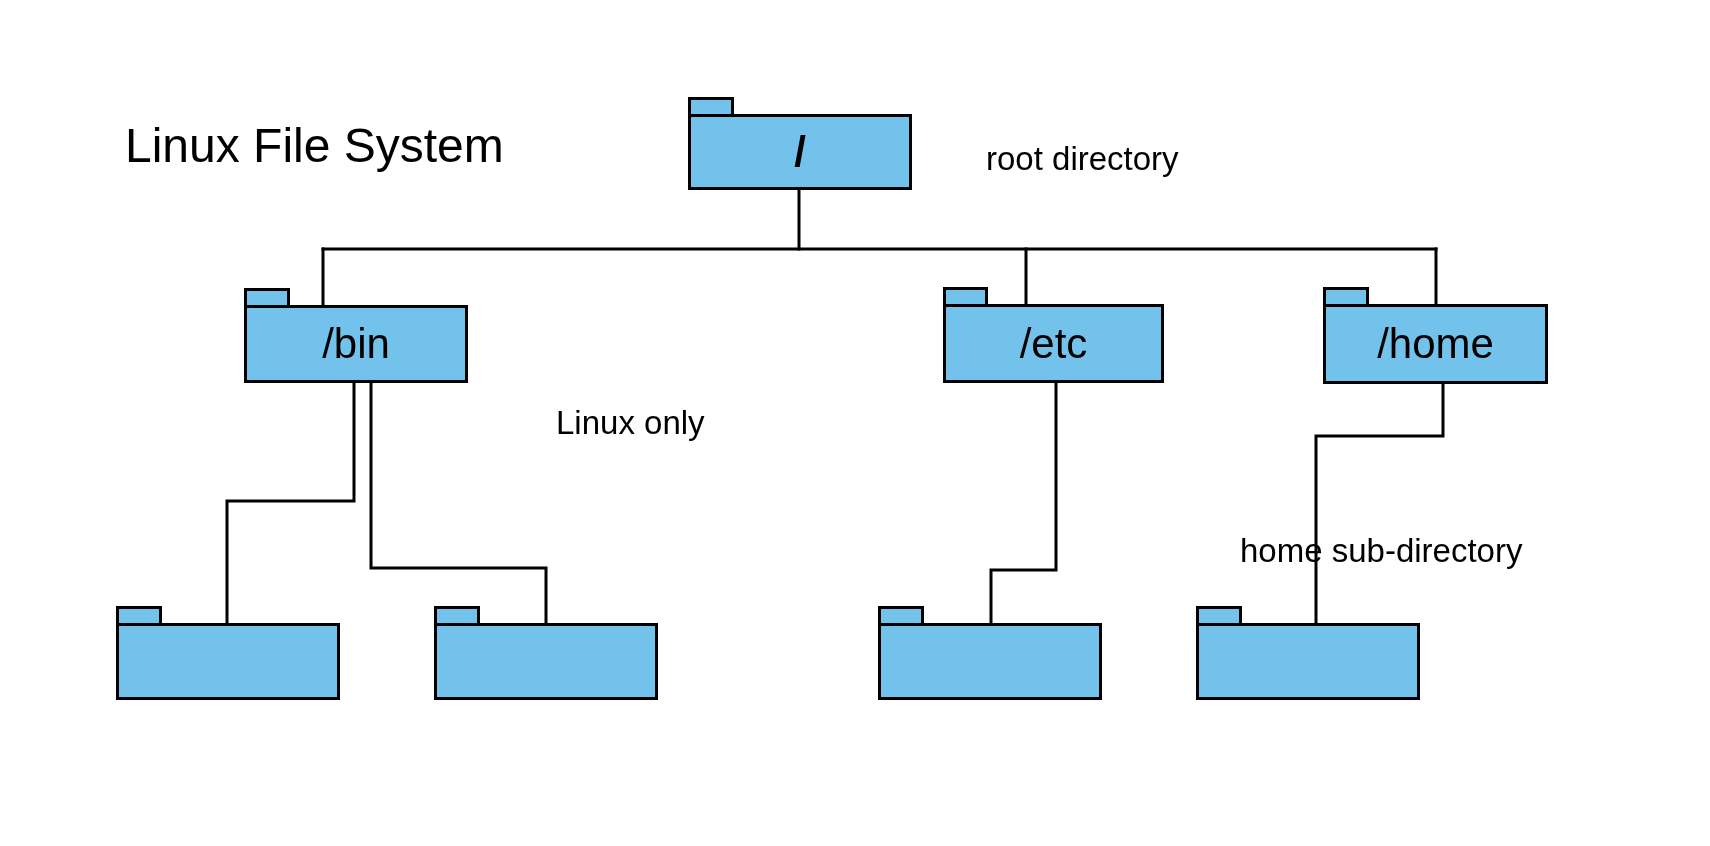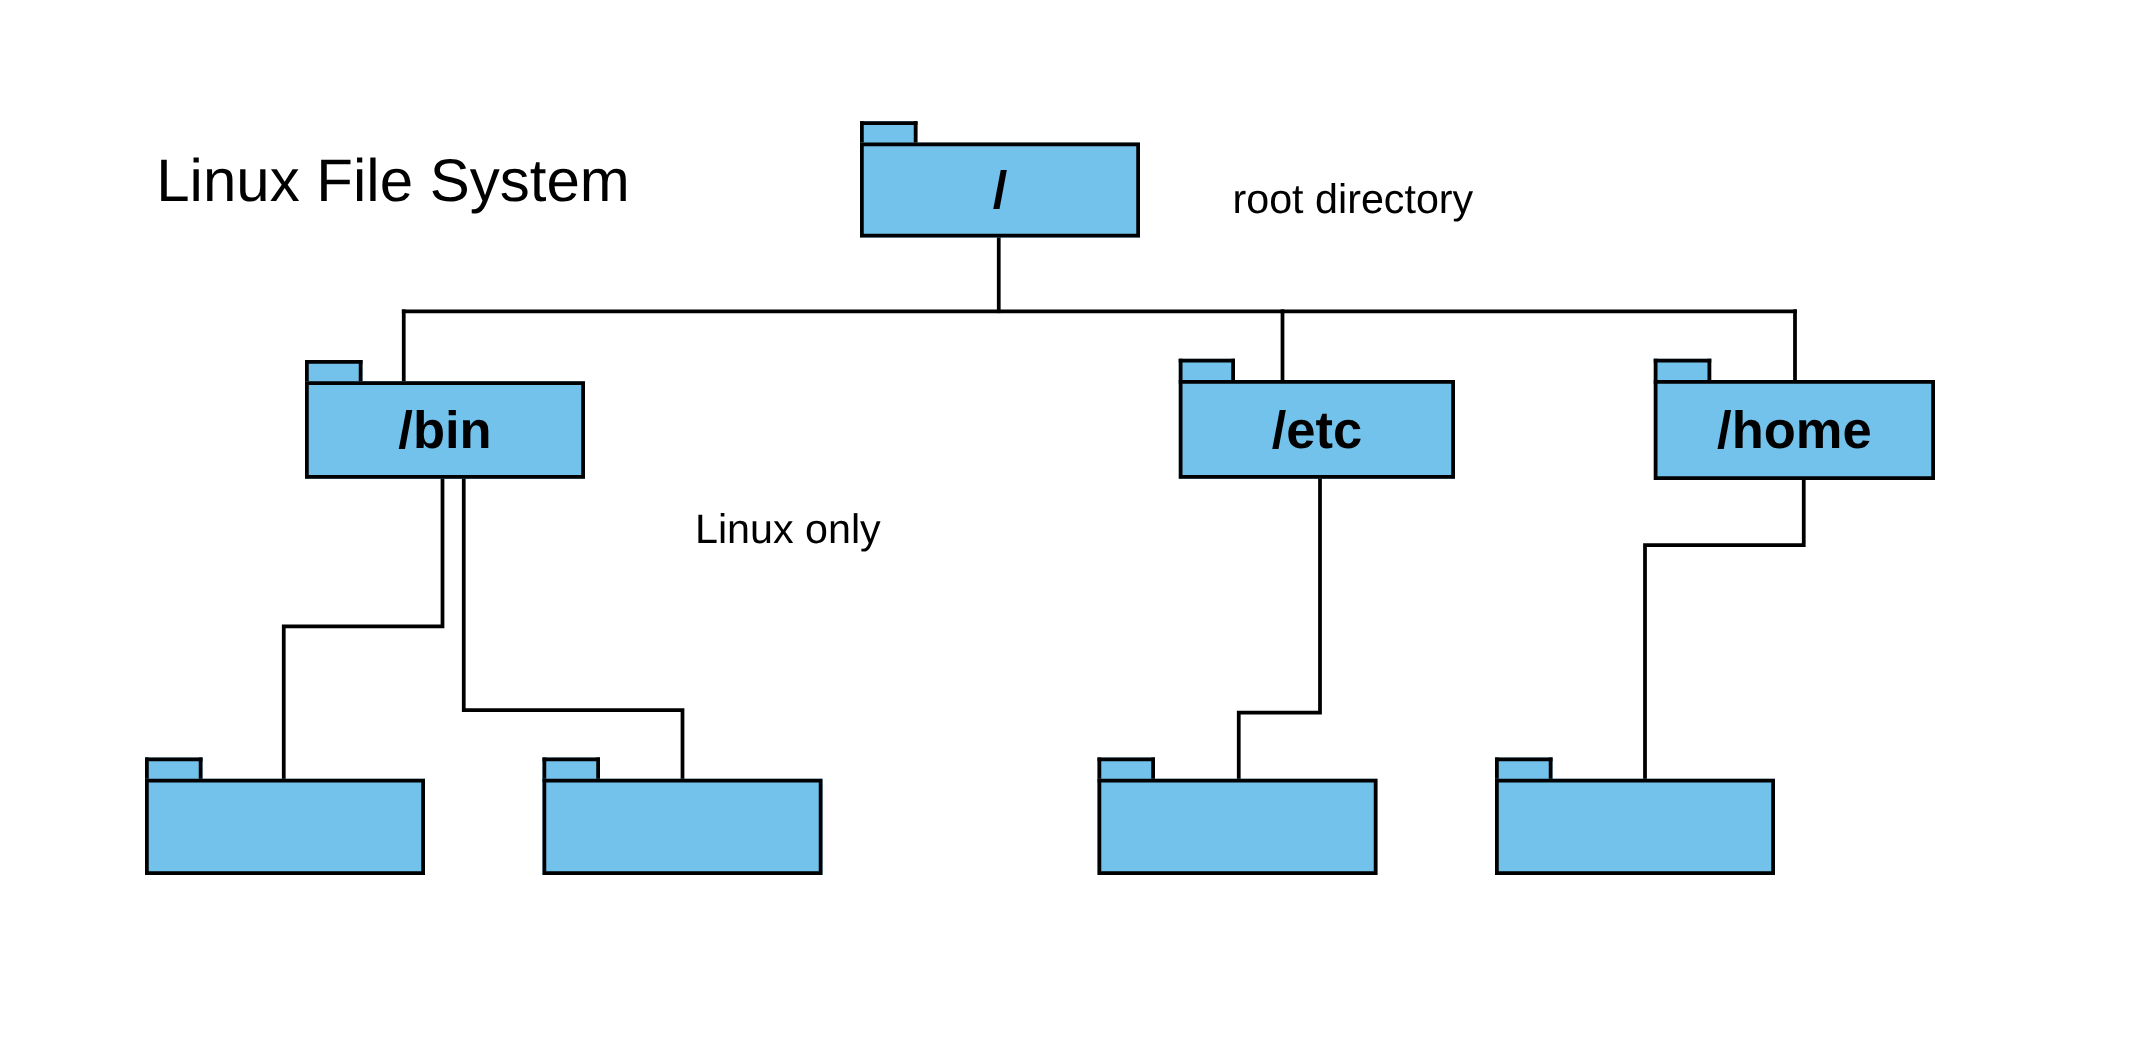--- a/index.html
+++ b/index.html
@@ -49,21 +49,20 @@
     display: flex;
     align-items: center;
     justify-content: center;
   }
   .folder .body .label {
     font-family: "Liberation Sans", sans-serif;
     font-size: 42px;
     line-height: 1;
     color: #000000;
     white-space: nowrap;
-    font-weight: bold;
   }
   .caption {
     position: absolute;
     font-family: "Liberation Sans", sans-serif;
     color: #000000;
     white-space: nowrap;
     line-height: 1;
   }
   .caption.title {
     font-size: 48px;
@@ -100,20 +99,21 @@
       <path d="M 1443 384 L 1443 436 L 1316 436 L 1316 624"></path>
     </g>
   </svg>
 
   <div class="caption title" style="left:125px; top:122px;">Linux File System</div>
 
   <div class="caption note" style="left:986px; top:98px;">root directory</div>
 
   <div class="caption note" style="left:556px; top:362px;">Linux only</div>
 
+  <div class="caption note" style="left:1240px; top:490px;">home sub-directory</div>
 
   <div class="folder" style="left:688px; top:97px; width:224px; height:93px;">
     <div class="tab" style="width:46px; height:20px;"></div>
     <div class="body" style="top:17px; width:224px; height:76px;">
       <span class="label" style="font-weight:bold;">/</span>
     </div>
   </div>
 
   <div class="folder" style="left:244px; top:288px; width:224px; height:95px;">
     <div class="tab" style="width:46px; height:20px;"></div>

